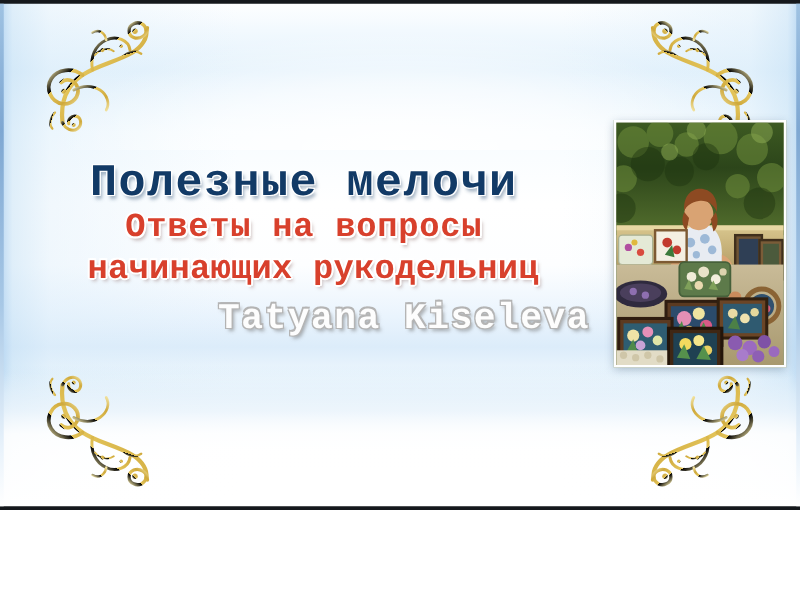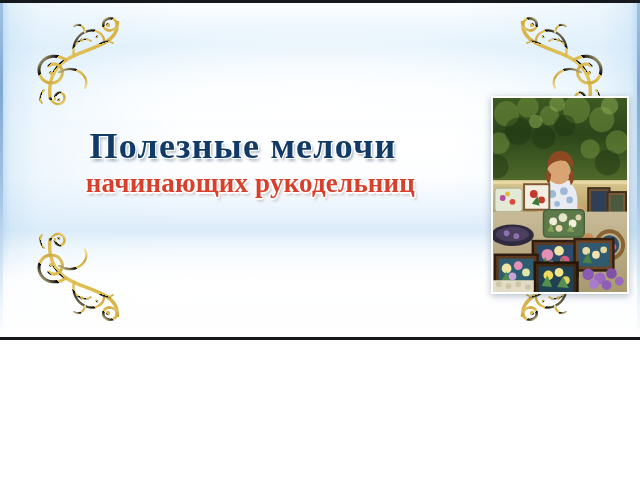--- a/index.html
+++ b/index.html
@@ -4,23 +4,23 @@
 <style>
   html, body {
     margin: 0;
     padding: 0;
     background: #ffffff;
   }
 
   #slide {
     position: relative;
     width: 640px;
-    height: 340px;
+    height: 408px;
     overflow: hidden;
-    font-family: Liberation Serif, serif;
+    font-family: Liberation Mono, monospace;
     background: #ffffff;
     box-sizing: border-box;
   }
 
   
   .bg-base {
     position: absolute;
     inset: 0;
     background:
       linear-gradient(to bottom,
@@ -315,21 +315,23 @@
           <circle cx="37" cy="63" r="2"></circle>
         <circle cx="68" cy="30" r="1.7"></circle>
           <circle cx="45" cy="90" r="1.6"></circle>
         <circle cx="83" cy="27" r="1.4"></circle>
       </g>
     </svg>
   </div>
 
   <div class="text-block">
     <div class="title-main">Полезные мелочи</div>
+    <div class="title-sub">Ответы на вопросы</div>
     <div class="title-sub sub-line-2">начинающих рукодельниц</div>
+    <div class="title-author">Tatyana Kiseleva</div>
   </div>
 
   <div class="photo-frame">
     <svg viewBox="0 0 138 198" preserveAspectRatio="none" xmlns="http://www.w3.org/2000/svg">
       <defs>
         <linearGradient id="foliage" x1="0" y1="0" x2="0" y2="1">
           <stop offset="0%" stop-color="#3d5a22"></stop>
           <stop offset="40%" stop-color="#2c451a"></stop>
           <stop offset="100%" stop-color="#55702e"></stop>
         </linearGradient>

